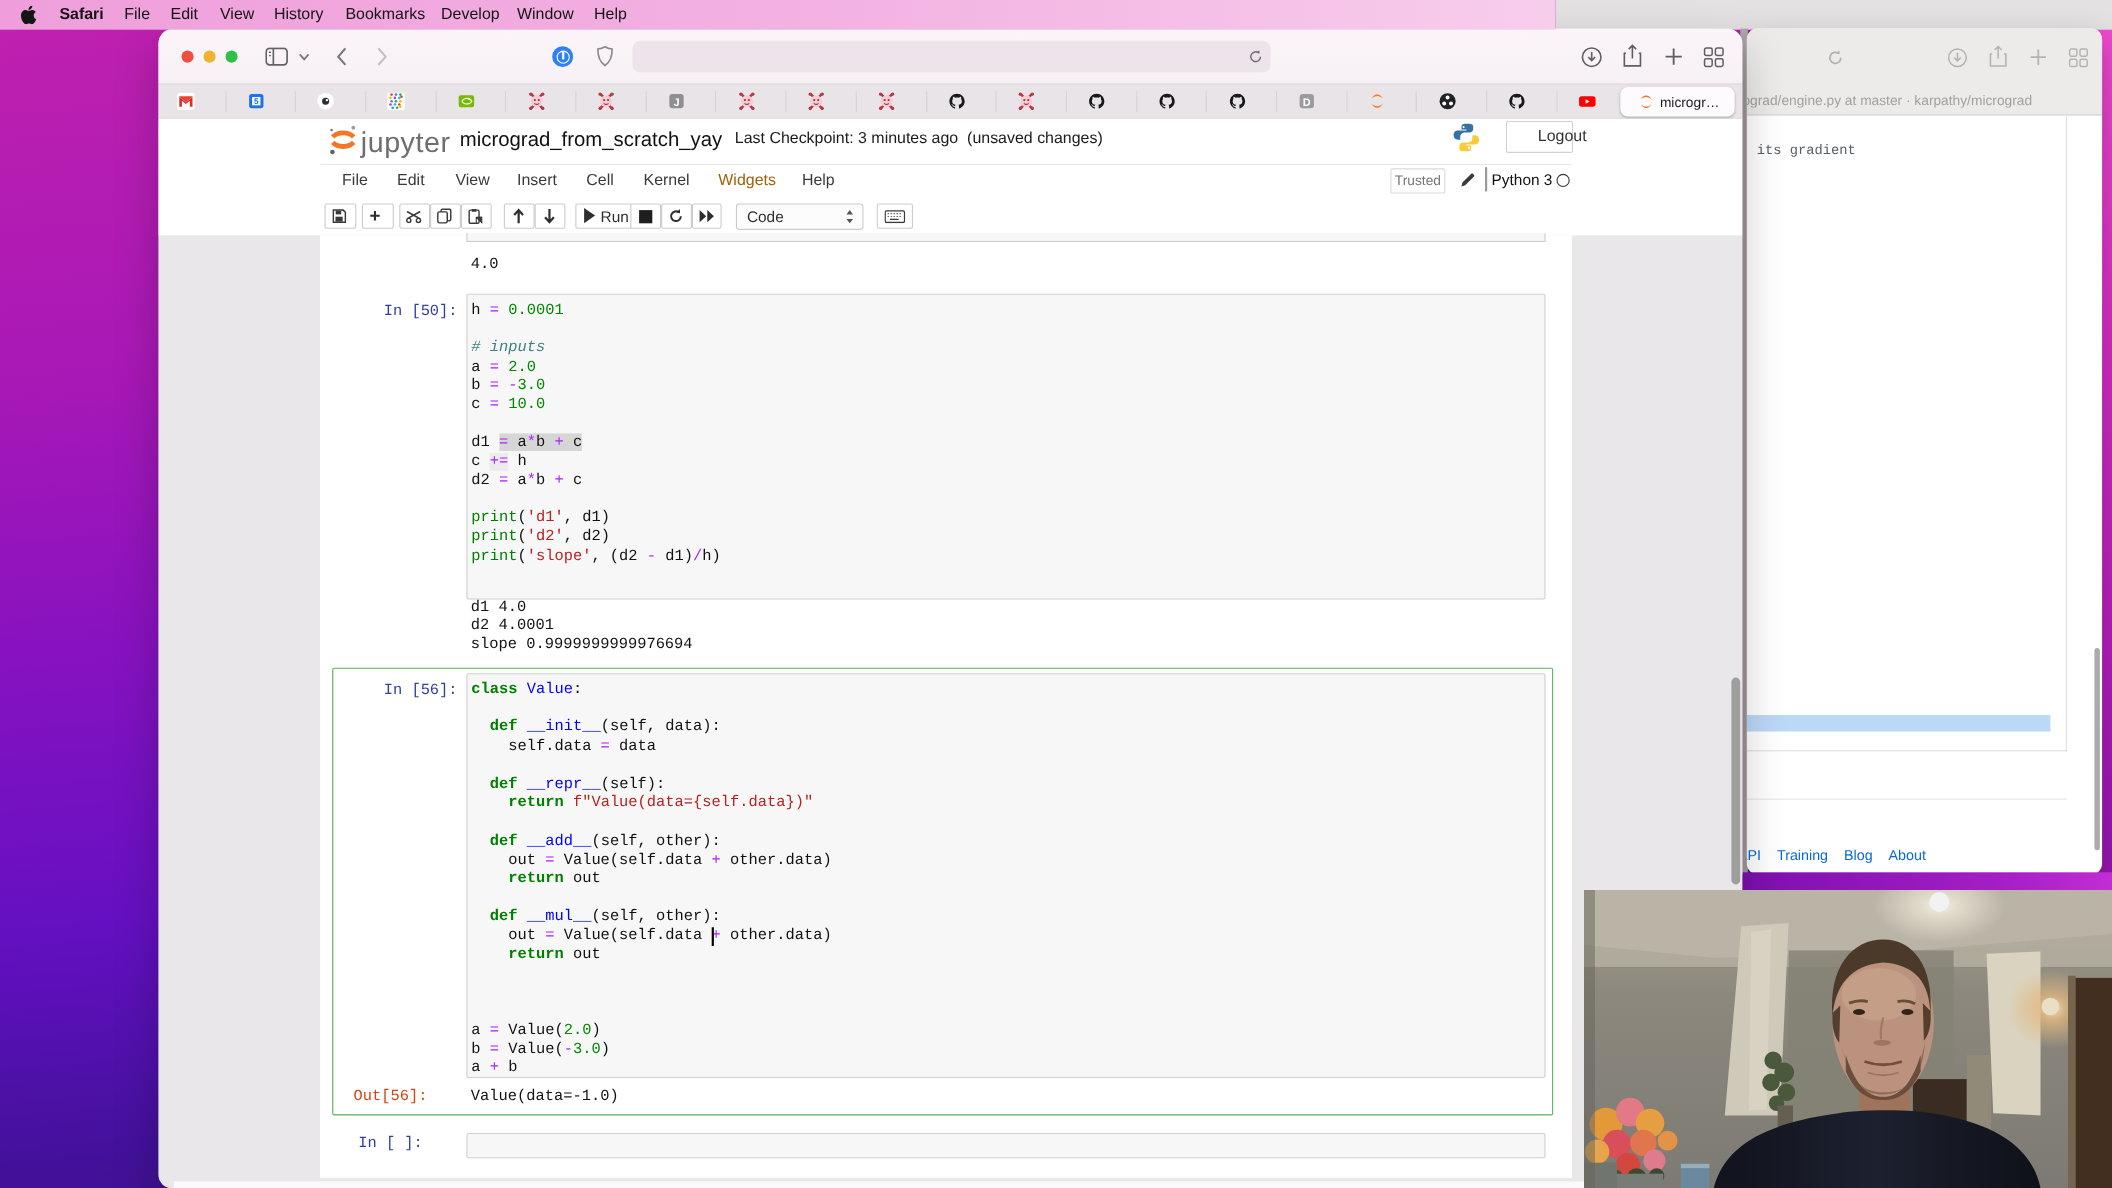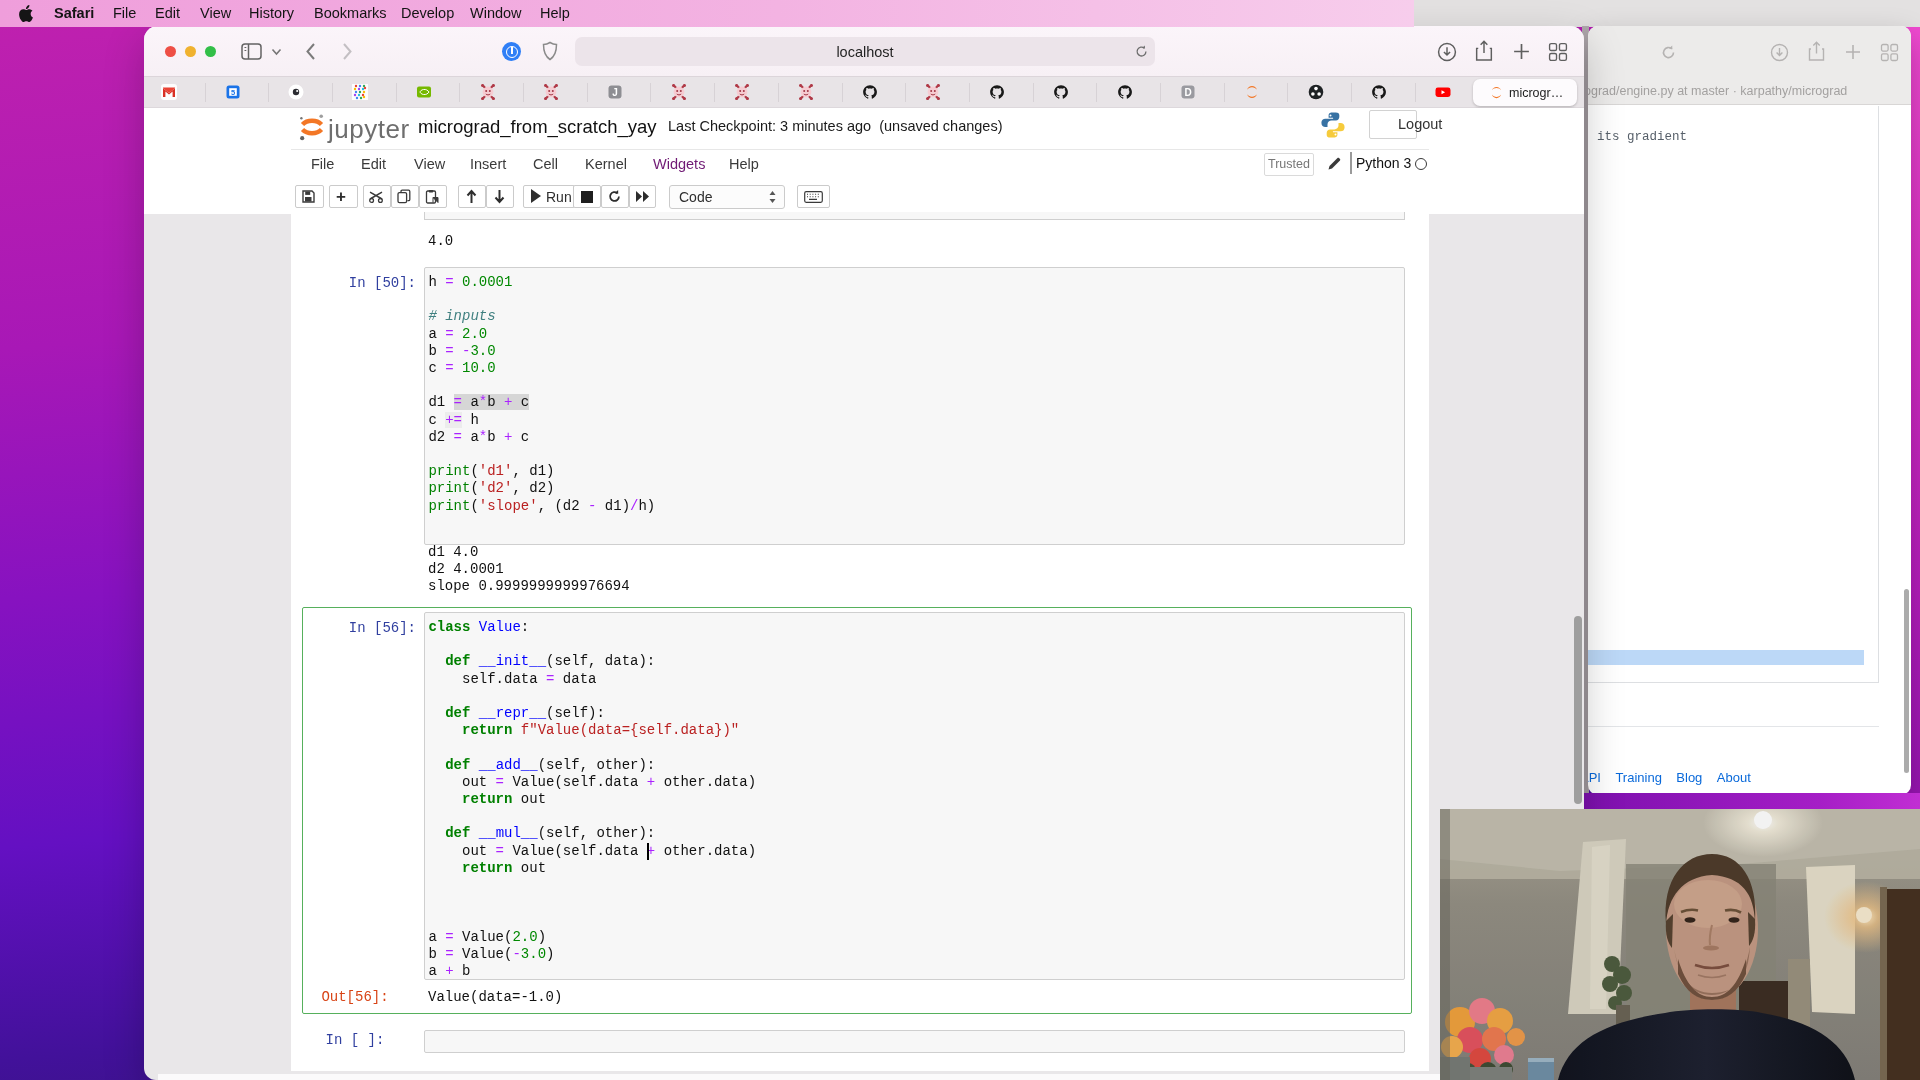--- a/index.html
+++ b/index.html
@@ -68,21 +68,20 @@
 <svg class="abs" style="left:198px;top:16px;" width="11" height="19" viewBox="0 0 11 19">
       <path d="M2 2 8.5 9.5 2 17" fill="none" stroke="#c3bfc3" stroke-width="2"></path>
     </svg>
 <div class="abs" style="left:358px;top:16px;width:19px;height:19px;border-radius:50%;background:#2f7ff6;"></div>
 <div class="abs" style="left:361.5px;top:19.5px;width:12px;height:12px;border-radius:50%;border:1.6px solid #fff;"></div>
 <div class="abs" style="left:366.8px;top:20.5px;width:2.4px;height:7px;background:#fff;"></div>
 <svg class="abs" style="left:398px;top:15px;" width="16" height="20" viewBox="0 0 16 20">
       <path d="M8 1.5c2.2 1.4 4.5 2 6.5 2 0 7-1.8 12-6.5 15C3.3 15.5 1.5 10.5 1.5 3.5c2 0 4.3-.6 6.5-2z" fill="none" stroke="#8b8b8b" stroke-width="1.5"></path>
     </svg>
 <div class="abs" style="left:431px;top:11px;width:580px;height:29px;border-radius:7px;background:#ece4ea;"></div>
-<div class="abs" style="left:431px;top:18px;width:580px;text-align:center;font-size:14.5px;color:#1f1f1f;">localhost</div>
 <svg class="abs" style="left:990px;top:18px;" width="15" height="15" viewBox="0 0 17 17">
       <path d="M13.5 8.5a5 5 0 1 1-1.7-3.7" fill="none" stroke="#6e6e6e" stroke-width="1.5"></path>
       <path d="M12.3 1.8 12.4 5.2 9.2 4.6z" fill="#6e6e6e"></path>
     </svg>
 <svg class="abs" style="left:1293px;top:16px;" width="20" height="20" viewBox="0 0 19 19">
       <circle cx="9.5" cy="9.5" r="8" fill="none" stroke="#5f5f5f" stroke-width="1.4"></circle>
       <path d="M9.5 5v7M6.6 9.4l2.9 3 2.9-3" fill="none" stroke="#5f5f5f" stroke-width="1.4"></path>
     </svg>
 <svg class="abs" style="left:1330px;top:14px;" width="20" height="22" viewBox="0 0 19 21">
       <path d="M4 8h-1.5v11h14V8H15" fill="none" stroke="#5f5f5f" stroke-width="1.4"></path>
@@ -276,29 +275,29 @@
       <circle cx="4.4" cy="6.2" r="1.2" fill="#757575"></circle>
       <circle cx="5.2" cy="26.2" r="2.1" fill="#616262"></circle>
     </svg>
 <div class="abs mono" style="left:184px;top:88px;font-size:26px;color:#6e6e6e;font-family:'Liberation Sans';letter-spacing:0.5px;">jupyter</div>
 <div class="abs" style="left:274px;top:90px;font-size:18.5px;color:#111;">micrograd_from_scratch_yay</div>
 <div class="abs" style="left:524px;top:92px;font-size:14.5px;color:#1a1a1a;">Last Checkpoint: 3 minutes ago &nbsp;(unsaved changes)</div>
 <svg class="abs" style="left:1175px;top:84px;" width="28" height="30" viewBox="0 0 28 28">
       <path d="M13.9 1.5c-2.3 0-4.3.5-4.3 2.6v2.6h4.5v1H6.3c-2.1 0-3.9 1.2-3.9 4.1s1.8 4.2 3.9 4.2h2.2v-2.6c0-2.2 1.9-3.9 4.1-3.9h4.4c1.8 0 3.3-1.5 3.3-3.4V4.1c0-1.9-1.6-2.6-3.4-2.6zm-2.4 2a1 1 0 1 1 0 2 1 1 0 0 1 0-2z" fill="#3872a3"></path>
       <path d="M14.1 26.5c2.3 0 4.3-.5 4.3-2.6v-2.6h-4.5v-1h7.8c2.1 0 3.9-1.2 3.9-4.1s-1.8-4.2-3.9-4.2h-2.2v2.6c0 2.2-1.9 3.9-4.1 3.9H11c-1.8 0-3.3 1.5-3.3 3.4v2.1c0 1.9 1.6 2.6 3.4 2.6zm2.4-2a1 1 0 1 1 0-2 1 1 0 0 1 0 2z" fill="#f6cb3c"></path>
     </svg>
-<div class="abs" style="left:1225px;top:84px;width:48px;height:29px;background:#fff;border:1px solid #d2d2d2;border-radius:2px;font-size:14.5px;color:#333;text-align:center;line-height:27px;padding-left:28px;">Logout</div>
+<div class="abs" style="left:1225px;top:84px;width:61px;height:29px;background:#fff;border:1px solid #d2d2d2;border-radius:2px;font-size:14.5px;color:#333;text-align:center;line-height:27px;padding-left:28px;">Logout</div>
 <div class="abs" style="left:147px;top:123px;width:1138px;height:1px;background:#e7e7e7;"></div>
 <div class="abs" style="left:167px;top:130px;font-size:14.5px;color:#3a3a3a;">File</div>
 <div class="abs" style="left:217px;top:130px;font-size:14.5px;color:#3a3a3a;">Edit</div>
 <div class="abs" style="left:270px;top:130px;font-size:14.5px;color:#3a3a3a;">View</div>
 <div class="abs" style="left:326px;top:130px;font-size:14.5px;color:#3a3a3a;">Insert</div>
 <div class="abs" style="left:389px;top:130px;font-size:14.5px;color:#3a3a3a;">Cell</div>
 <div class="abs" style="left:441px;top:130px;font-size:14.5px;color:#3a3a3a;">Kernel</div>
-<div class="abs" style="left:509px;top:130px;font-size:14.5px;color:#701a75;">Widgets</div>
+<div class="abs" style="left:509px;top:130px;font-size:14.5px;color:#a16207;">Widgets</div>
 <div class="abs" style="left:585px;top:130px;font-size:14.5px;color:#3a3a3a;">Help</div>
 <div class="abs" style="left:1120px;top:127px;width:50px;height:23px;border:1px solid #dadada;border-radius:2px;font-size:12.5px;color:#777;text-align:center;line-height:21px;">Trusted</div>
 <svg class="abs" style="left:1183px;top:130px;" width="15" height="15" viewBox="0 0 15 15">
       <path d="M1.5 13.5l1-3.5 8-8c.4-.4 1.1-.4 1.5 0l1 1c.4.4.4 1.1 0 1.5l-8 8z" fill="#3a3a3a"></path>
     </svg>
 <div class="abs" style="left:1206px;top:126px;width:1.5px;height:22px;background:#9a9a9a;"></div>
 <div class="abs" style="left:1212px;top:129px;font-size:14px;color:#111;">Python 3</div>
 <div class="abs" style="left:1271px;top:132px;width:12px;height:12px;border:1.8px solid #3a3a3a;border-radius:50%;"></div>
 <div class="abs" style="left:151px;top:159px;width:29px;height:23px;background:#fff;border:1px solid #cbcbcb;border-radius:2px;"></div>
 <svg class="abs" style="left:158px;top:164px;" width="13" height="13" viewBox="0 0 13 13">

